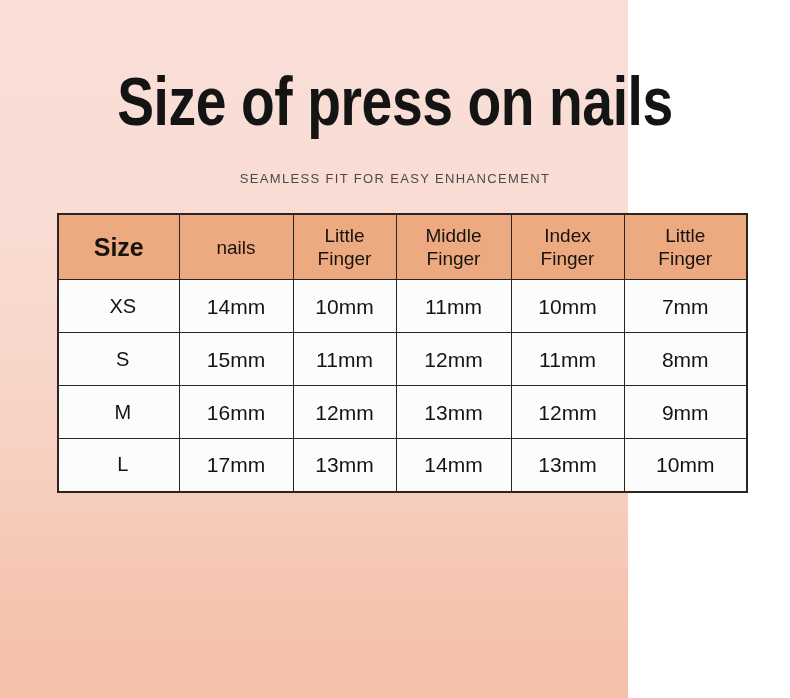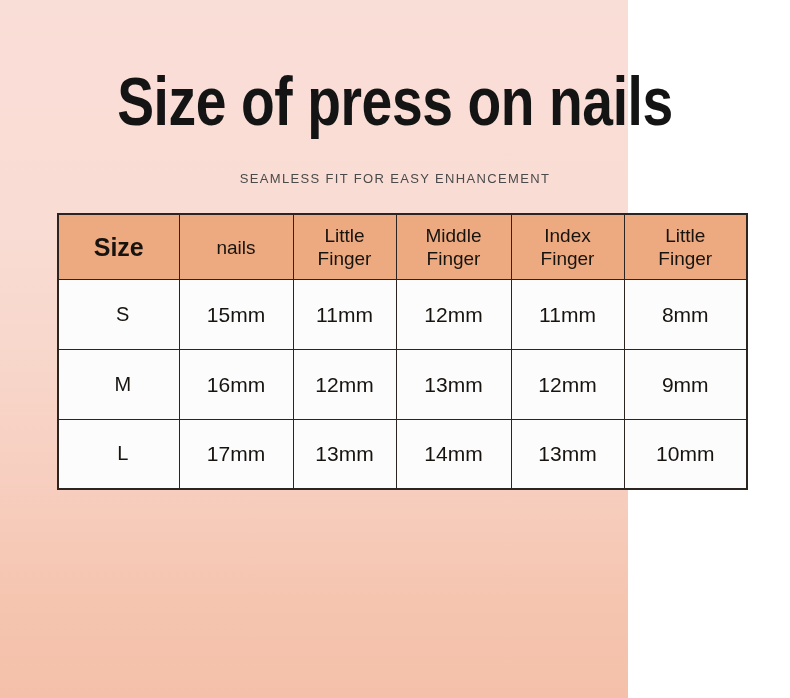--- a/index.html
+++ b/index.html
@@ -182,20 +182,28 @@
             <span class="hdr-line">Finger</span>
           </th>
           <th>
             <span class="hdr-line">Little</span>
             <span class="hdr-line">Finger</span>
           </th>
         </tr>
       </thead>
       <tbody>
         <tr>
+          <td class="cell-size">XS</td>
+          <td>14mm</td>
+          <td>10mm</td>
+          <td>11mm</td>
+          <td>10mm</td>
+          <td>7mm</td>
+        </tr>
+        <tr>
           <td class="cell-size">S</td>
           <td>15mm</td>
           <td>11mm</td>
           <td>12mm</td>
           <td>11mm</td>
           <td>8mm</td>
         </tr>
         <tr>
           <td class="cell-size">M</td>
           <td>16mm</td>

